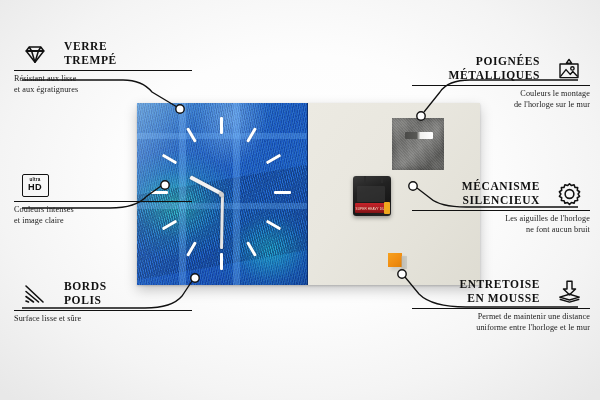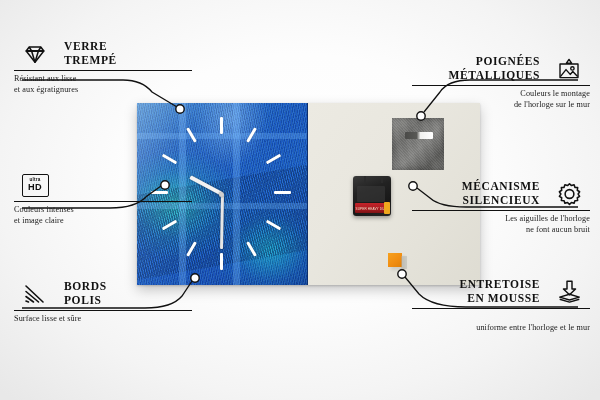--- a/index.html
+++ b/index.html
@@ -498,17 +498,17 @@
           <path d="M12 14.6 L21.4 17.4 L12 20.2 L2.6 17.4 Z"></path>
           <path d="M2.6 19.4 L12 22.2 L21.4 19.4"></path>
         </svg>
       </span>
       <span class="feat-title">
         <span>ENTRETOISE</span><br><span>EN MOUSSE</span>
       </span>
     </div>
     <div class="feat-rule"></div>
     <div class="feat-desc">
-      <br><span>uniforme entre l'horloge et le mur</span>
+      <span>Permet de maintenir une distance</span><br><span>uniforme entre l'horloge et le mur</span>
     </div>
   </div>
 
 </div>
 
 </body></html>

